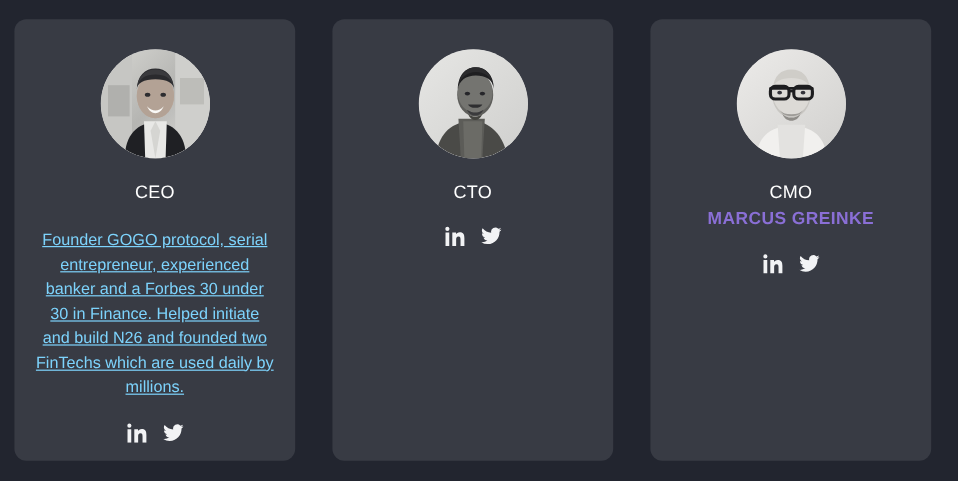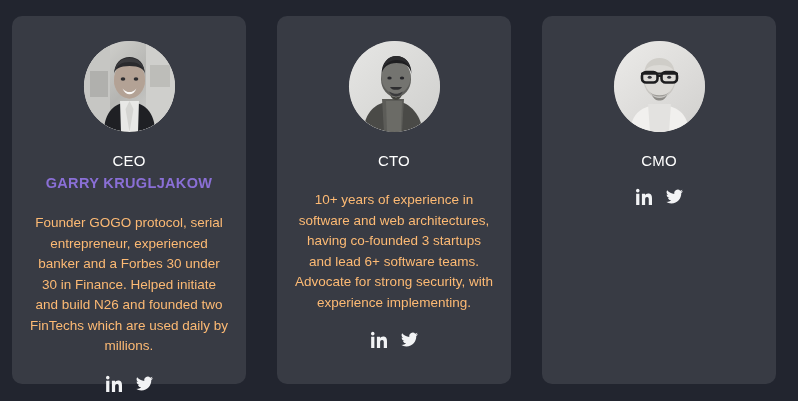--- a/index.html
+++ b/index.html
@@ -67,23 +67,24 @@
     color: #8a6fd6;
     letter-spacing: 0.35px;
     text-align: center;
     text-transform: uppercase;
   }
 
   .bio {
     margin-top: 20px;
     font-size: 13.5px;
     line-height: 20.5px;
-    color: #fdba74;
+    color: #7dd3fc;
     text-align: center;
     font-weight: 400;
+    text-decoration: underline;
   }
 
   .socials {
     margin-top: 18px;
     display: flex;
     align-items: center;
     justify-content: center;
     gap: 13px;
   }
 
@@ -130,21 +131,20 @@
           <ellipse cx="45.5" cy="39" rx="15.5" ry="18.5" fill="#a8a8a5" opacity="0.55"></ellipse>
           <path d="M30 34c0-12 7-18 15.5-18S61 22 61 34c0-6-6-9-15.5-9S30 28 30 34z" fill="#2a2a2d"></path>
           <path d="M30.5 31c1-9 7-14 15-14s14 5 15 14c-2-7-7-10-15-10s-13 3-15 10z" fill="#3a3a3d"></path>
           <ellipse cx="39" cy="38" rx="2.3" ry="1.7" fill="#2d2d30"></ellipse>
           <ellipse cx="52" cy="38" rx="2.3" ry="1.7" fill="#2d2d30"></ellipse>
           <path d="M38.5 47.5c2.5 2.6 4.6 3.6 7 3.6s4.6-1 7-3.6c-2 4.2-4.3 5.8-7 5.8s-5-1.6-7-5.8z" fill="#faf9f7"></path>
         </g>
       </svg>
     </div>
     <div class="role">CEO</div>
-    <div class="person-name">GARRY KRUGLJAKOW</div>
     <div class="bio">Founder GOGO protocol, serial entrepreneur, experienced banker and a Forbes 30 under 30 in Finance. Helped initiate and build N26 and founded two FinTechs which are used daily by millions.</div>
     <div class="socials">
       <a class="social-icon">
         <svg viewBox="0 0 24 24">
             <path d="M4.98 3.5A2.5 2.5 0 1 1 0 3.5a2.5 2.5 0 0 1 4.98 0zM.22 8.06h4.55V24H.22zM8.34 8.06h4.36v2.18h.06c.61-1.15 2.1-2.37 4.33-2.37 4.63 0 5.49 3.05 5.49 7.01V24h-4.55v-7.21c0-1.72-.03-3.93-2.39-3.93-2.4 0-2.77 1.87-2.77 3.8V24H8.34z"></path>
           </svg>
       </a>
       <a class="social-icon">
         <svg viewBox="0 0 24 24">
             <path d="M23.95 4.57a10 10 0 0 1-2.83.78 4.93 4.93 0 0 0 2.16-2.72 9.86 9.86 0 0 1-3.13 1.2 4.92 4.92 0 0 0-8.39 4.48A13.97 13.97 0 0 1 1.64 3.16a4.92 4.92 0 0 0 1.53 6.57 4.9 4.9 0 0 1-2.23-.61v.06a4.92 4.92 0 0 0 3.95 4.83 4.96 4.96 0 0 1-2.22.08 4.93 4.93 0 0 0 4.6 3.42A9.88 9.88 0 0 1 0 19.54a13.94 13.94 0 0 0 7.55 2.21c9.06 0 14.01-7.5 14.01-14.01 0-.21 0-.43-.02-.64a10 10 0 0 0 2.46-2.53z"></path>
@@ -176,21 +176,20 @@
           <path d="M33 30c2-11 8-15 14.5-15S61 20 62 30c-2-8-8-11-14.5-11S35 23 33 30z" fill="#2b2b2d"></path>
           <ellipse cx="40.5" cy="37" rx="2.2" ry="1.6" fill="#26262a"></ellipse>
           <ellipse cx="53" cy="37" rx="2.2" ry="1.6" fill="#26262a"></ellipse>
           <path d="M41 46h12c-1 2-3 2.8-6 2.8S42 48 41 46z" fill="#2e2e30"></path>
           <path d="M40 50.5c3 1.8 4.8 2.3 7 2.3s4-.5 7-2.3c-2 3.6-4.2 4.8-7 4.8s-5-1.2-7-4.8z" fill="#3a3a3c"></path>
           <path d="M41 54c2 1.5 4 2.2 6 2.2S51 55.5 53 54c-1.5 3.5-3.5 5-6 5s-4.5-1.5-6-5z" fill="#44443f"></path>
         </g>
       </svg>
     </div>
     <div class="role">CTO</div>
-    <div class="bio">10+ years of experience in software and web architectures, having co-founded 3 startups and lead 6+ software teams. Advocate for strong security, with experience implementing.</div>
     <div class="socials">
       <a class="social-icon">
         <svg viewBox="0 0 24 24">
             <path d="M4.98 3.5A2.5 2.5 0 1 1 0 3.5a2.5 2.5 0 0 1 4.98 0zM.22 8.06h4.55V24H.22zM8.34 8.06h4.36v2.18h.06c.61-1.15 2.1-2.37 4.33-2.37 4.63 0 5.49 3.05 5.49 7.01V24h-4.55v-7.21c0-1.72-.03-3.93-2.39-3.93-2.4 0-2.77 1.87-2.77 3.8V24H8.34z"></path>
           </svg>
       </a>
       <a class="social-icon">
         <svg viewBox="0 0 24 24">
             <path d="M23.95 4.57a10 10 0 0 1-2.83.78 4.93 4.93 0 0 0 2.16-2.72 9.86 9.86 0 0 1-3.13 1.2 4.92 4.92 0 0 0-8.39 4.48A13.97 13.97 0 0 1 1.64 3.16a4.92 4.92 0 0 0 1.53 6.57 4.9 4.9 0 0 1-2.23-.61v.06a4.92 4.92 0 0 0 3.95 4.83 4.96 4.96 0 0 1-2.22.08 4.93 4.93 0 0 0 4.6 3.42A9.88 9.88 0 0 1 0 19.54a13.94 13.94 0 0 0 7.55 2.21c9.06 0 14.01-7.5 14.01-14.01 0-.21 0-.43-.02-.64a10 10 0 0 0 2.46-2.53z"></path>
           </svg>
@@ -222,20 +221,21 @@
           <rect x="27" y="31.5" width="37" height="2.2" rx="1" fill="#1d1d1f"></rect>
           <rect x="28" y="31" width="15.5" height="10.5" rx="4" fill="none" stroke="#1d1d1f" stroke-width="2.6"></rect>
           <rect x="47.5" y="31" width="15.5" height="10.5" rx="4" fill="none" stroke="#1d1d1f" stroke-width="2.6"></rect>
           <rect x="43.5" y="34" width="4" height="2" fill="#1d1d1f"></rect>
           <ellipse cx="35.7" cy="36.2" rx="2" ry="1.5" fill="#33333a"></ellipse>
           <ellipse cx="55.2" cy="36.2" rx="2" ry="1.5" fill="#33333a"></ellipse>
         </g>
       </svg>
     </div>
     <div class="role">CMO</div>
+    <div class="person-name">MARCUS GREINKE</div>
     <div class="socials">
       <a class="social-icon">
         <svg viewBox="0 0 24 24">
             <path d="M4.98 3.5A2.5 2.5 0 1 1 0 3.5a2.5 2.5 0 0 1 4.98 0zM.22 8.06h4.55V24H.22zM8.34 8.06h4.36v2.18h.06c.61-1.15 2.1-2.37 4.33-2.37 4.63 0 5.49 3.05 5.49 7.01V24h-4.55v-7.21c0-1.72-.03-3.93-2.39-3.93-2.4 0-2.77 1.87-2.77 3.8V24H8.34z"></path>
           </svg>
       </a>
       <a class="social-icon">
         <svg viewBox="0 0 24 24">
             <path d="M23.95 4.57a10 10 0 0 1-2.83.78 4.93 4.93 0 0 0 2.16-2.72 9.86 9.86 0 0 1-3.13 1.2 4.92 4.92 0 0 0-8.39 4.48A13.97 13.97 0 0 1 1.64 3.16a4.92 4.92 0 0 0 1.53 6.57 4.9 4.9 0 0 1-2.23-.61v.06a4.92 4.92 0 0 0 3.95 4.83 4.96 4.96 0 0 1-2.22.08 4.93 4.93 0 0 0 4.6 3.42A9.88 9.88 0 0 1 0 19.54a13.94 13.94 0 0 0 7.55 2.21c9.06 0 14.01-7.5 14.01-14.01 0-.21 0-.43-.02-.64a10 10 0 0 0 2.46-2.53z"></path>
           </svg>

